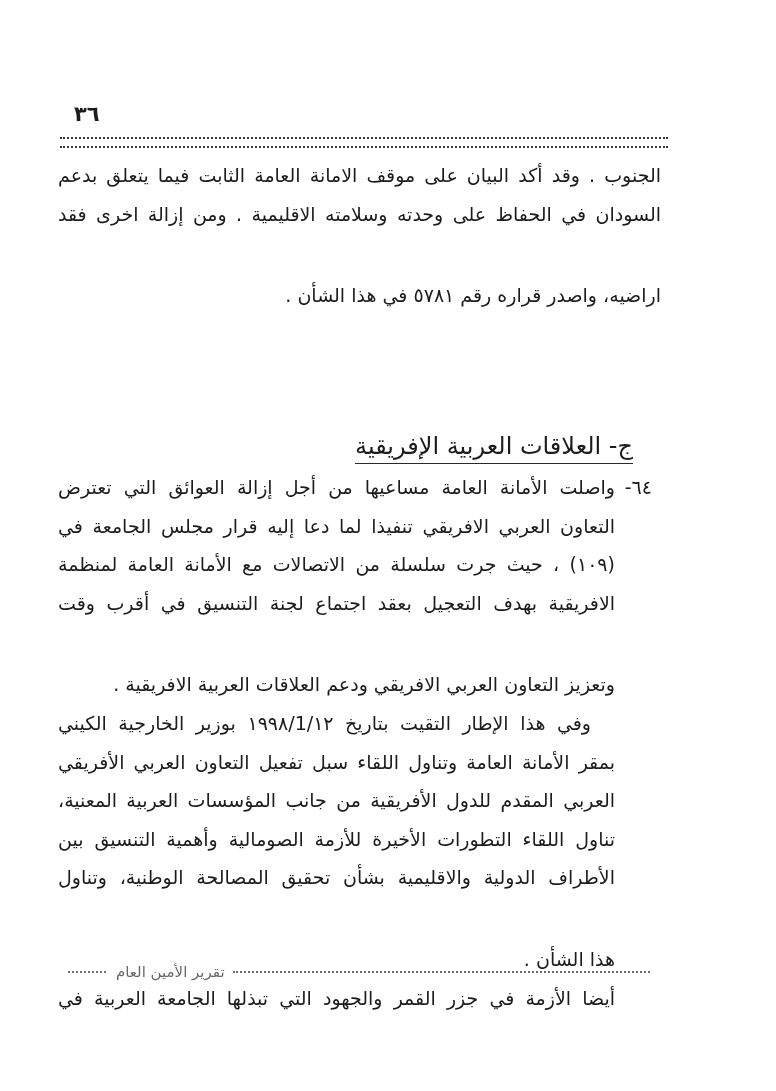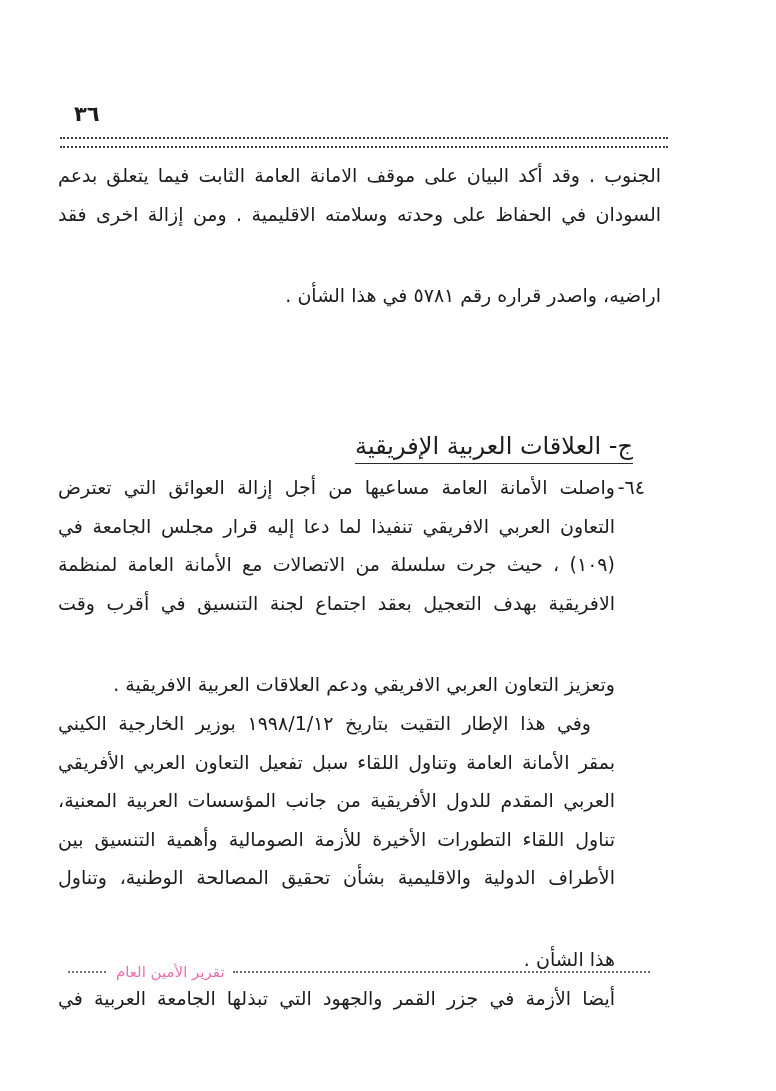--- a/index.html
+++ b/index.html
@@ -68,21 +68,21 @@
     margin-top: 12px;
   }
   
   .item-64 {
     top: 468px;
     padding-right: 46px;
     box-sizing: border-box;
   }
   .item-marker {
     position: absolute;
-    right: 16px;
+    right: 9px;
     top: 0;
     width: 46px;
     text-align: right;
     line-height: 38.6px;
   }
   .para-2-first { padding-right: 24px; }
   
   .footer {
     position: absolute;
     left: 95px;
@@ -94,21 +94,21 @@
     align-items: center;
   }
   .footer-stub {
     width: 38px;
     border-top: 2px dotted #5c5c5c;
     opacity: 0.85;
   }
   .footer-stamp {
     margin: 0 8px 0 10px;
     font-size: 15px;
-    color: #ec4899;
+    color: #404040;
     direction: rtl;
     filter: blur(0.7px);
     opacity: 0.8;
     white-space: nowrap;
     transform: scaleY(0.95);
   }
   .footer-leader {
     flex: 1;
     border-top: 2px dotted #5c5c5c;
     opacity: 0.9;

